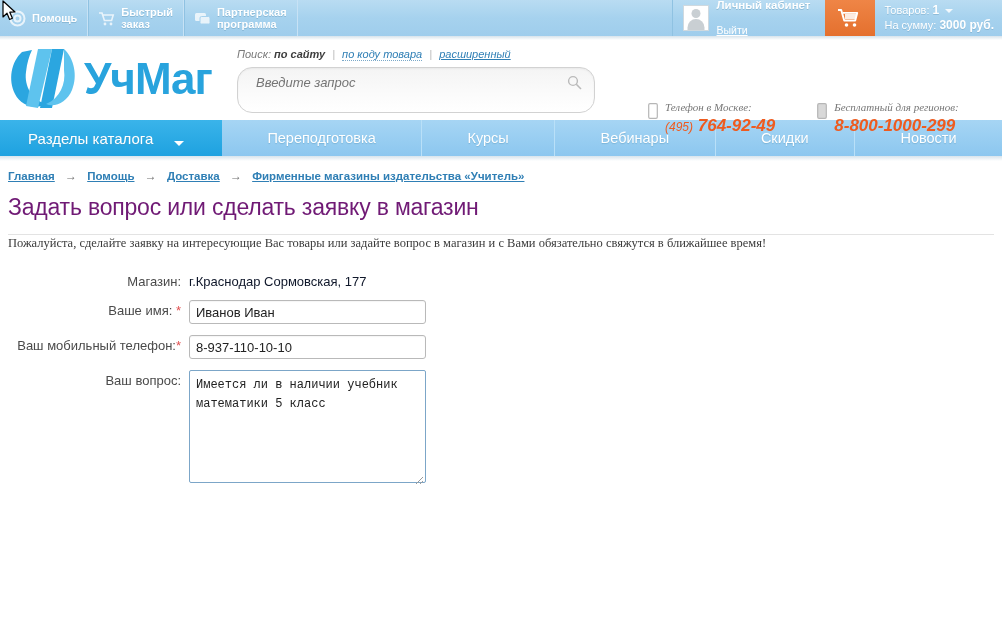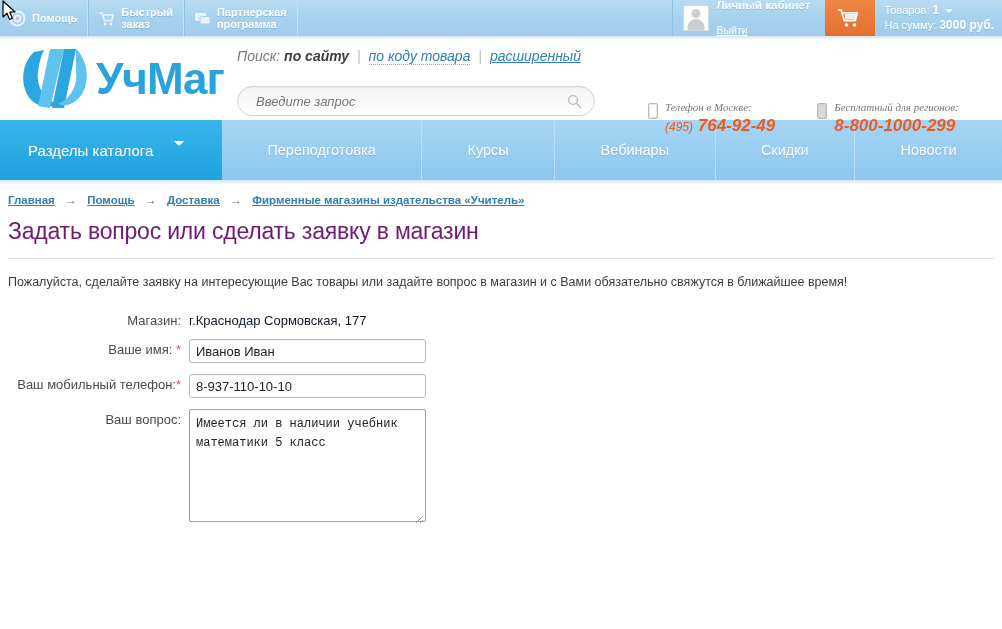--- a/index.html
+++ b/index.html
@@ -121,54 +121,54 @@
   .headrow {
     position: relative;
     height: 80px;
     width: 1002px;
     background: #ffffff;
     display: flex;
     align-items: flex-start;
   }
   .logo {
     display: flex; align-items: center;
-    padding-left: 20px; padding-top: 6px;
+    padding-left: 8px; padding-top: 6px;
     gap: 2px;
   }
   .logo-mark { width: 74px; height: 66px; display: block; }
   .logo-text {
     font-size: 44px; font-weight: bold;
     color: #28a3dd;
     letter-spacing: -1px;
     line-height: 52px;
   }
   .searchcol {
     position: absolute;
     left: 237px; top: 8px;
     width: 358px;
   }
   .search-links {
-    font-size: 14px;
+    font-size: 11px;
     font-style: italic;
     color: #777777;
     white-space: nowrap;
-    margin-bottom: 22px;
+    margin-bottom: 7px;
   }
   .search-links .sl-label { color: #7a7a7a; }
   .search-links b { color: #3d3d3d; font-style: italic; }
   .search-links .sep { color: #bbbbbb; margin: 0 4px; }
   .search-links a {
     color: #2f7fb5;
     text-decoration: underline;
     font-style: italic;
   }
   .search-links a.dotted { text-decoration: none; border-bottom: 1px dotted #7ba9c9; }
   .search-box {
     position: relative;
-    height: 30px;
+    height: 46px;
     border: 1px solid #d2d2d2;
     border-radius: 15px;
     background: linear-gradient(to bottom, #f4f4f4 0%, #fbfbfb 60%, #ffffff 100%);
     box-shadow: inset 0 1px 2px rgba(0,0,0,.05);
   }
   .search-input {
     position: absolute;
     left: 16px; top: 0;
     width: 300px; height: 28px;
     border: none; outline: none; background: transparent;
@@ -194,21 +194,21 @@
     display: block; white-space: nowrap; margin-top: 2px;
     font-size: 17px; font-weight: bold; font-style: italic;
     color: #ee5b1f; line-height: 19px;
   }
   .phone-num .code {
     font-size: 12px; font-weight: normal; color: #ee5b1f;
   }
 
   
   .nav {
-    height: 60px;
+    height: 36px;
     width: 1002px;
     display: flex;
     align-items: stretch;
     background: linear-gradient(to bottom, #a6d5f4 0%, #8cc7ef 100%);
   }
   .nav-item {
     flex: 1 1 auto;
     display: flex; align-items: center; justify-content: center;
     color: #ffffff;
     font-size: 14.5px;
@@ -262,24 +262,25 @@
     font-weight: normal;
     color: #701a75;
     letter-spacing: -.2px;
   }
   .hr-thin {
     margin-top: 13px;
     height: 1px; width: 986px;
     background: #e3e3e3;
   }
   .intro {
-    margin-top: 15px;
+    margin-top: 0;
     font-size: 12.5px;
     color: #3b3b3b;
     line-height: 16px;
+    font-family: Liberation Serif, serif;
   }
 
   .form { margin-top: 20px; position: relative; }
   .frow { display: flex; align-items: flex-start; margin-bottom: 11px; }
   .flabel {
     width: 181px;
     flex: 0 0 181px;
     text-align: right;
     padding-right: 8px;
     font-size: 13px;

